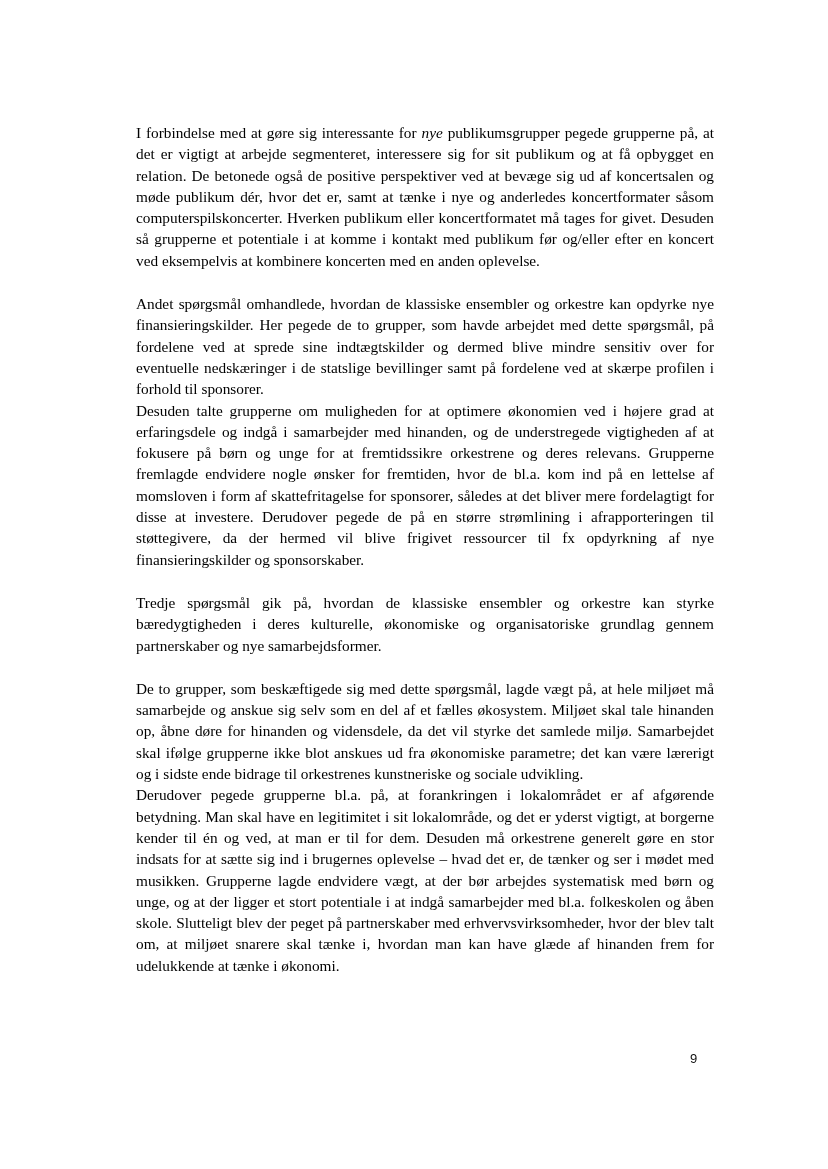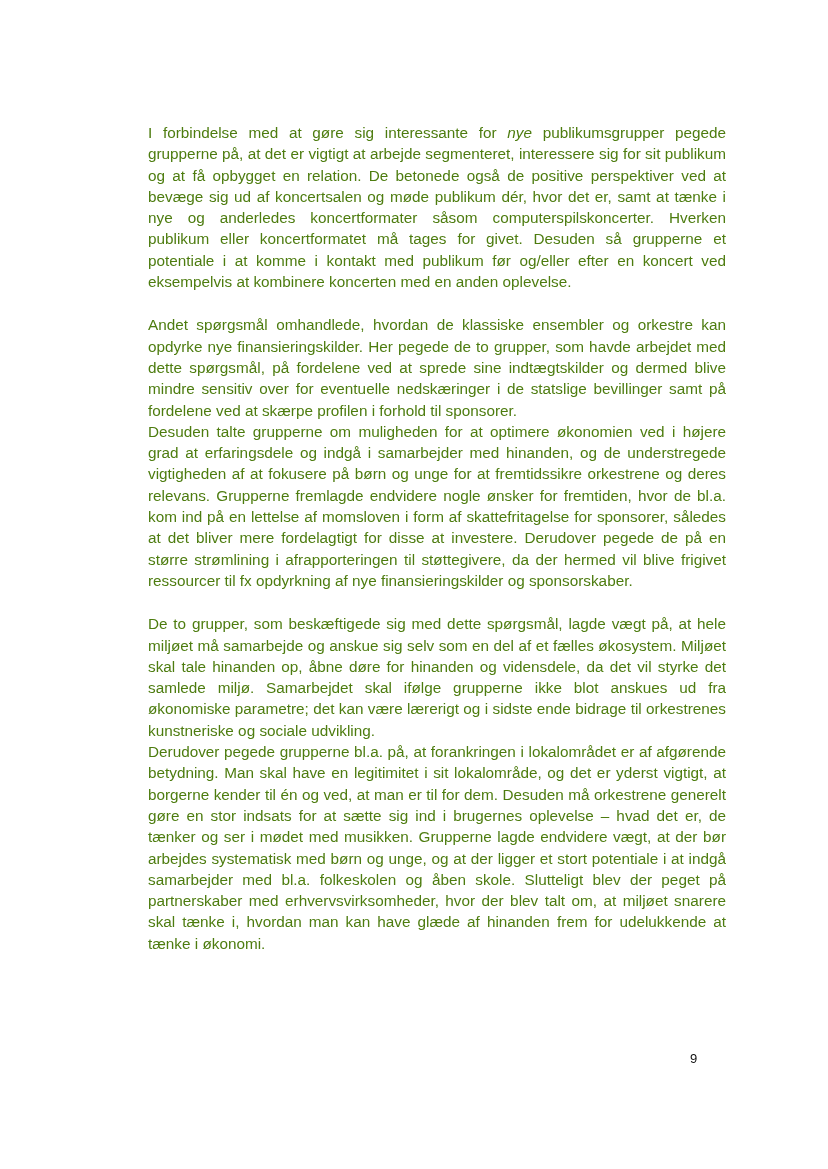--- a/index.html
+++ b/index.html
@@ -1,36 +1,37 @@
 <!DOCTYPE html>
 <html><head>
   <meta charset="utf-8">
   <style>
     html, body { margin: 0; padding: 0; background: #ffffff; }
     body { width: 828px; height: 1169px; position: relative; overflow: hidden; }
     .page {
       position: absolute; left: 0; top: 0; width: 828px; height: 1169px; background: #fff;
     }
     .content {
-      position: absolute; left: 148px; top: 122px; width: 578px;
-      font-family: Liberation Sans, sans-serif; font-size: 15.3px; line-height: 21.3px;
-      color: #4d7c0f; text-align: justify;
+      position: absolute; left: 136px; top: 122px; width: 578px;
+      font-family: Liberation Serif, serif; font-size: 15.3px; line-height: 21.3px;
+      color: #000000; text-align: justify;
     }
     .content p { margin: 0; }
     .content p.gap { margin-top: 22px; }
     .page-number {
       position: absolute; left: 690px; top: 1051px;
       font-family: "Liberation Sans", sans-serif; font-size: 13px; color: #111;
     }
   </style>
 </head>
 <body>
 
 <div class="page">
   <div class="content">
     <p><span>I forbindelse med at gøre sig interessante for </span><i>nye</i><span> publikumsgrupper pegede grupperne på, at det er vigtigt at arbejde segmenteret, interessere sig for sit publikum og at få opbygget en relation. De betonede også de positive perspektiver ved at bevæge sig ud af koncertsalen og møde publikum dér, hvor det er, samt at tænke i nye og anderledes koncertformater såsom computerspilskoncerter. Hverken publikum eller koncertformatet må tages for givet. Desuden så grupperne et potentiale i at komme i kontakt med publikum før og/eller efter en koncert ved eksempelvis at kombinere koncerten med en anden oplevelse.</span></p>
     <p class="gap">Andet spørgsmål omhandlede, hvordan de klassiske ensembler og orkestre kan opdyrke nye finansieringskilder. Her pegede de to grupper, som havde arbejdet med dette spørgsmål, på fordelene ved at sprede sine indtægtskilder og dermed blive mindre sensitiv over for eventuelle nedskæringer i de statslige bevillinger samt på fordelene ved at skærpe profilen i forhold til sponsorer.</p>
     <p>Desuden talte grupperne om muligheden for at optimere økonomien ved i højere grad at erfaringsdele og indgå i samarbejder med hinanden, og de understregede vigtigheden af at fokusere på børn og unge for at fremtidssikre orkestrene og deres relevans. Grupperne fremlagde endvidere nogle ønsker for fremtiden, hvor de bl.a. kom ind på en lettelse af momsloven i form af skattefritagelse for sponsorer, således at det bliver mere fordelagtigt for disse at investere. Derudover pegede de på en større strømlining i afrapporteringen til støttegivere, da der hermed vil blive frigivet ressourcer til fx opdyrkning af nye finansieringskilder og sponsorskaber.</p>
+    <p class="gap">Tredje spørgsmål gik på, hvordan de klassiske ensembler og orkestre kan styrke bæredygtigheden i deres kulturelle, økonomiske og organisatoriske grundlag gennem partnerskaber og nye samarbejdsformer.</p>
     <p class="gap">De to grupper, som beskæftigede sig med dette spørgsmål, lagde vægt på, at hele miljøet må samarbejde og anskue sig selv som en del af et fælles økosystem. Miljøet skal tale hinanden op, åbne døre for hinanden og vidensdele, da det vil styrke det samlede miljø. Samarbejdet skal ifølge grupperne ikke blot anskues ud fra økonomiske parametre; det kan være lærerigt og i sidste ende bidrage til orkestrenes kunstneriske og sociale udvikling.</p>
     <p>Derudover pegede grupperne bl.a. på, at forankringen i lokalområdet er af afgørende betydning. Man skal have en legitimitet i sit lokalområde, og det er yderst vigtigt, at borgerne kender til én og ved, at man er til for dem. Desuden må orkestrene generelt gøre en stor indsats for at sætte sig ind i brugernes oplevelse – hvad det er, de tænker og ser i mødet med musikken. Grupperne lagde endvidere vægt, at der bør arbejdes systematisk med børn og unge, og at der ligger et stort potentiale i at indgå samarbejder med bl.a. folkeskolen og åben skole. Slutteligt blev der peget på partnerskaber med erhvervsvirksomheder, hvor der blev talt om, at miljøet snarere skal tænke i, hvordan man kan have glæde af hinanden frem for udelukkende at tænke i økonomi.</p>
   </div>
   <div class="page-number">9</div>
 </div>
 
 </body></html>

